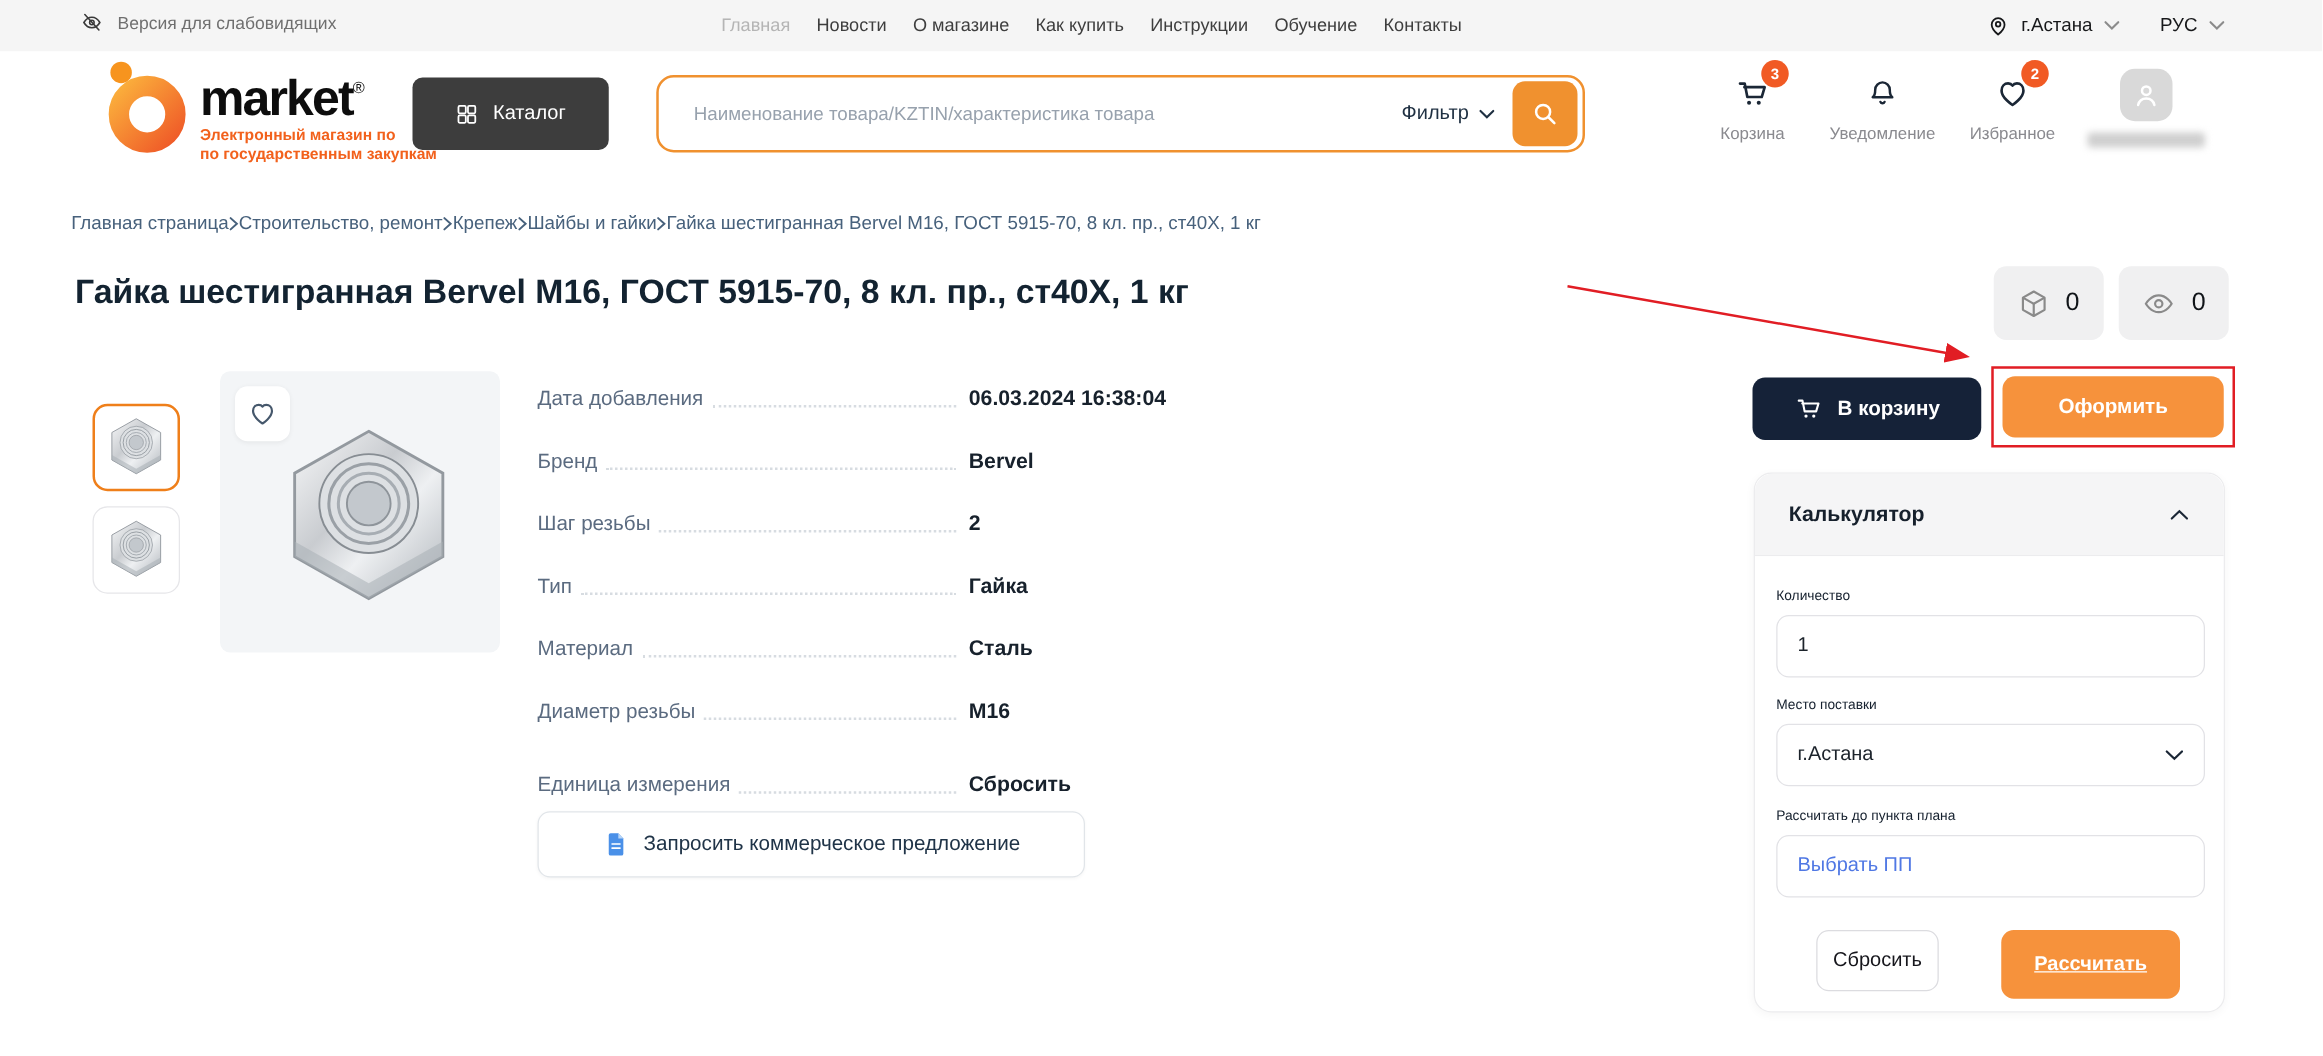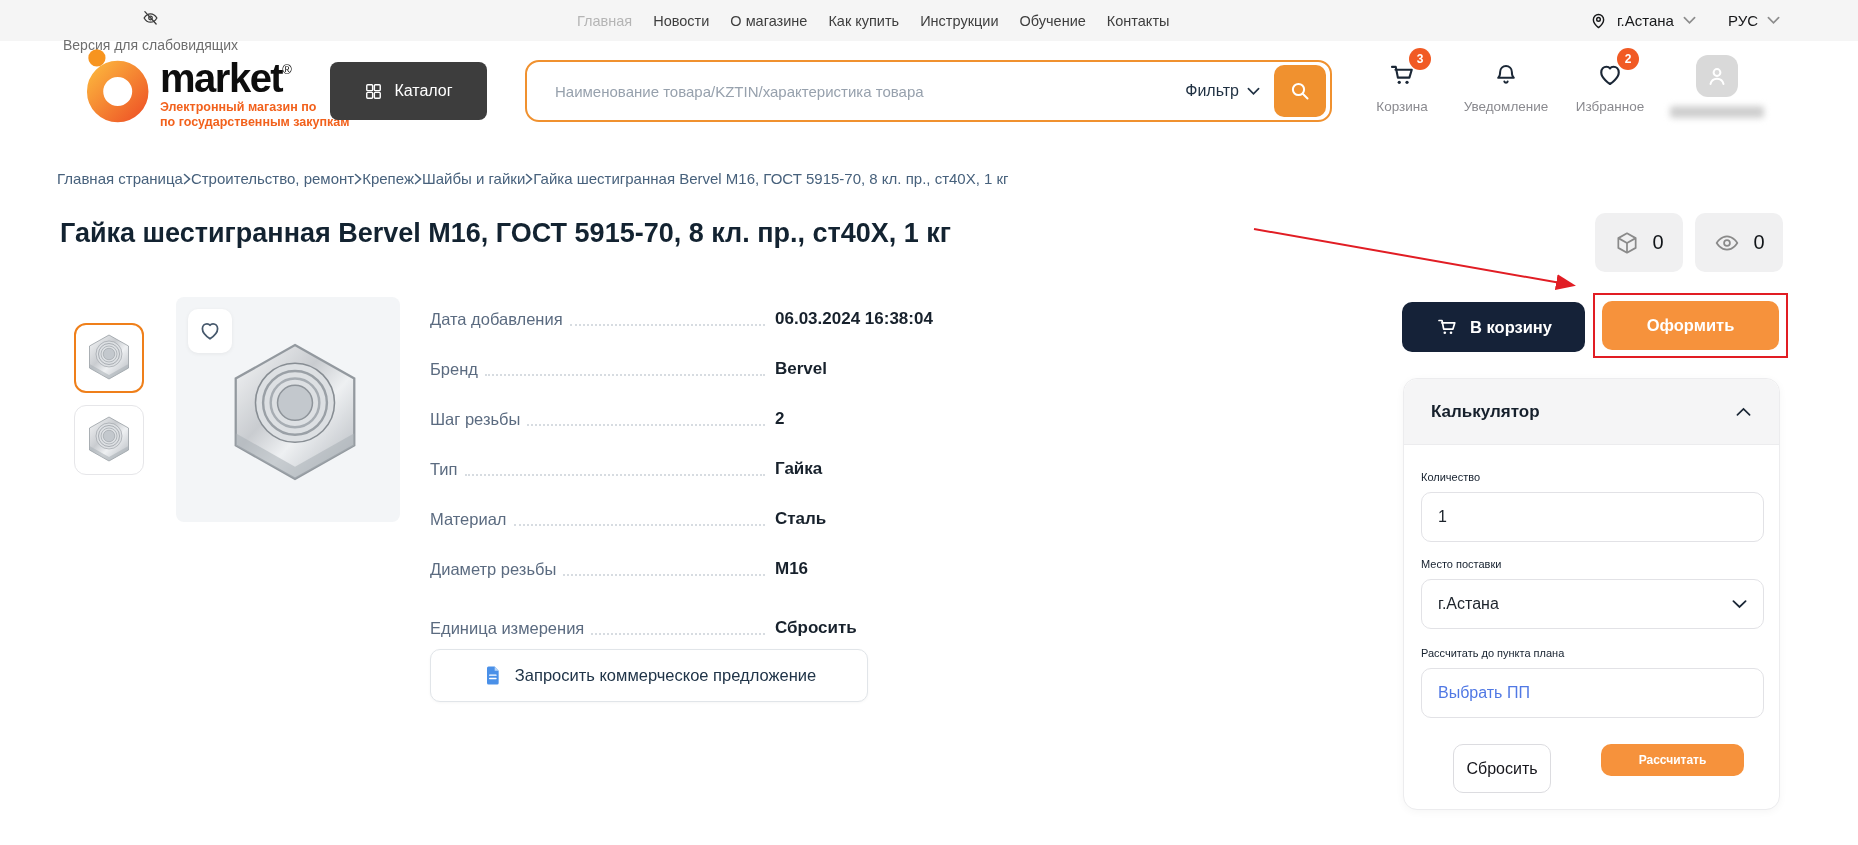--- a/index.html
+++ b/index.html
@@ -4,38 +4,38 @@
 <style>
   * { margin:0; padding:0; box-sizing:border-box; }
   html,body { background:#fff; }
   body { font-family:"Liberation Sans", sans-serif; color:#1b2736; }
   .stage { position:relative; width:1858px; height:845px; overflow:hidden; background:#fff; }
   .abs { position:absolute; }
   svg { display:block; }
 
   
   .topbar { left:0; top:0; width:1858px; height:41px; background:#f5f5f5; }
-  .a11y { left:63px; top:9px; display:flex; align-items:center; gap:10px; color:#6f6f6f; font-size:14px;flex-direction:column; }
+  .a11y { left:63px; top:9px; display:flex; align-items:center; gap:10px; color:#6f6f6f; font-size:14px; }
   .topnav { left:577px; top:0; height:41px; display:flex; align-items:center; gap:21px; }
   .topnav a { font-size:14.5px; color:#3e3e3e; text-decoration:none; white-space:nowrap; cursor:pointer; }
   .topnav a.muted { color:#b5b5b5; }
   .region { right:78px; top:0; height:41px; display:flex; align-items:center; gap:9px; }
   .region .lbl { font-size:15px; color:#17181a; }
   .chev { color:#8c8c8c; }
 
   
   .logo-wrap { left:78px; top:48px; display:flex; }
   .logo-text { margin-left:8px; }
   .logo-name { font-size:40px; font-weight:bold; color:#0d0d0d; letter-spacing:-1.5px; line-height:44px; }
   .logo-name sup { font-size:13px; font-weight:normal; vertical-align:18px; }
   .logo-tag { font-size:12.5px; font-weight:bold; color:#f2611c; line-height:14.5px; }
   .btn-catalog { left:330px; top:62px; width:157px; height:58px; background:#3d3d3d; border:none; border-radius:8px;
                  color:#fff; font-size:16px; display:flex; align-items:center; justify-content:center; gap:11px; cursor:pointer;
                  font-family:inherit; }
-  .searchbar { left:525px; top:60px; width:807px; height:62px; background:#fff; border:2px solid #f0912f; border-radius:14px;
+  .searchbar { left:525px; top:60px; width:743px; height:62px; background:#fff; border:2px solid #f0912f; border-radius:14px;
                display:flex; align-items:center; }
   .searchbar input { flex:1; border:none; outline:none; font-size:15px; color:#2a3947; padding:0 10px 0 28px;
                      font-family:inherit; background:transparent; }
   .searchbar input::placeholder { color:#97a1ad; }
   .filter { display:flex; align-items:center; gap:8px; font-size:16px; color:#1f3042; margin-right:14px; cursor:pointer; white-space:nowrap; }
   .btn-search { width:52px; height:52px; margin-right:4px; background:#f0912f; border:none; border-radius:10px;
                 display:flex; align-items:center; justify-content:center; cursor:pointer; flex:none; }
   .hicons { left:1350px; top:55px; display:flex; align-items:flex-start; }
   .hicon { width:104px; display:flex; flex-direction:column; align-items:center; cursor:pointer; position:relative; }
   .hicon .ic { position:relative; height:40px; display:flex; align-items:center; color:#1b2736; }
@@ -91,22 +91,22 @@
                padding:0 28px 0 27px; cursor:pointer; }
   .calc-title { font-size:17px; font-weight:bold; color:#16202c; }
   .calc-lbl { position:absolute; left:17px; font-size:11px; color:#15202e; }
   .fld { position:absolute; left:17px; width:343px; height:50px; border:1px solid #e2e2e6; border-radius:10px; background:#fff;
          display:flex; align-items:center; padding:0 16px; font-size:16px; color:#1c232b; }
   .fld input { border:none; outline:none; width:100%; font-size:16px; color:#1c232b; font-family:inherit; }
   .fld.select { justify-content:space-between; cursor:pointer; }
   .fld .link { color:#5078e4; cursor:pointer; }
   .btn-reset { position:absolute; left:49px; top:365px; width:98px; height:49px; background:#fff; border:1px solid #dcdce0;
                border-radius:10px; font-size:16px; color:#16161c; cursor:pointer; font-family:inherit; }
-  .btn-calc { position:absolute; left:197px; top:365px; width:143px; height:32px; background:#f6923c; border:none;
-              border-radius:10px; font-size:12px; font-weight:bold; color:#fff; cursor:pointer; font-family:inherit; }
+  .btn-calc { position:absolute; left:197px; top:365px; width:143px; height:55px; background:#f6923c; border:none;
+              border-radius:10px; font-size:16px; font-weight:bold; color:#fff; cursor:pointer; font-family:inherit;text-decoration:underline; }
 </style>
 </head>
 <body>
 
 <svg width="0" height="0" style="position:absolute">
   <defs>
     <linearGradient id="met" x1="0" y1="0" x2="1" y2="1">
       <stop offset="0" stop-color="#f7f8f9"></stop>
         <stop offset="0.4" stop-color="#c9ccd0"></stop>
       <stop offset="0.6" stop-color="#eef0f2"></stop>

